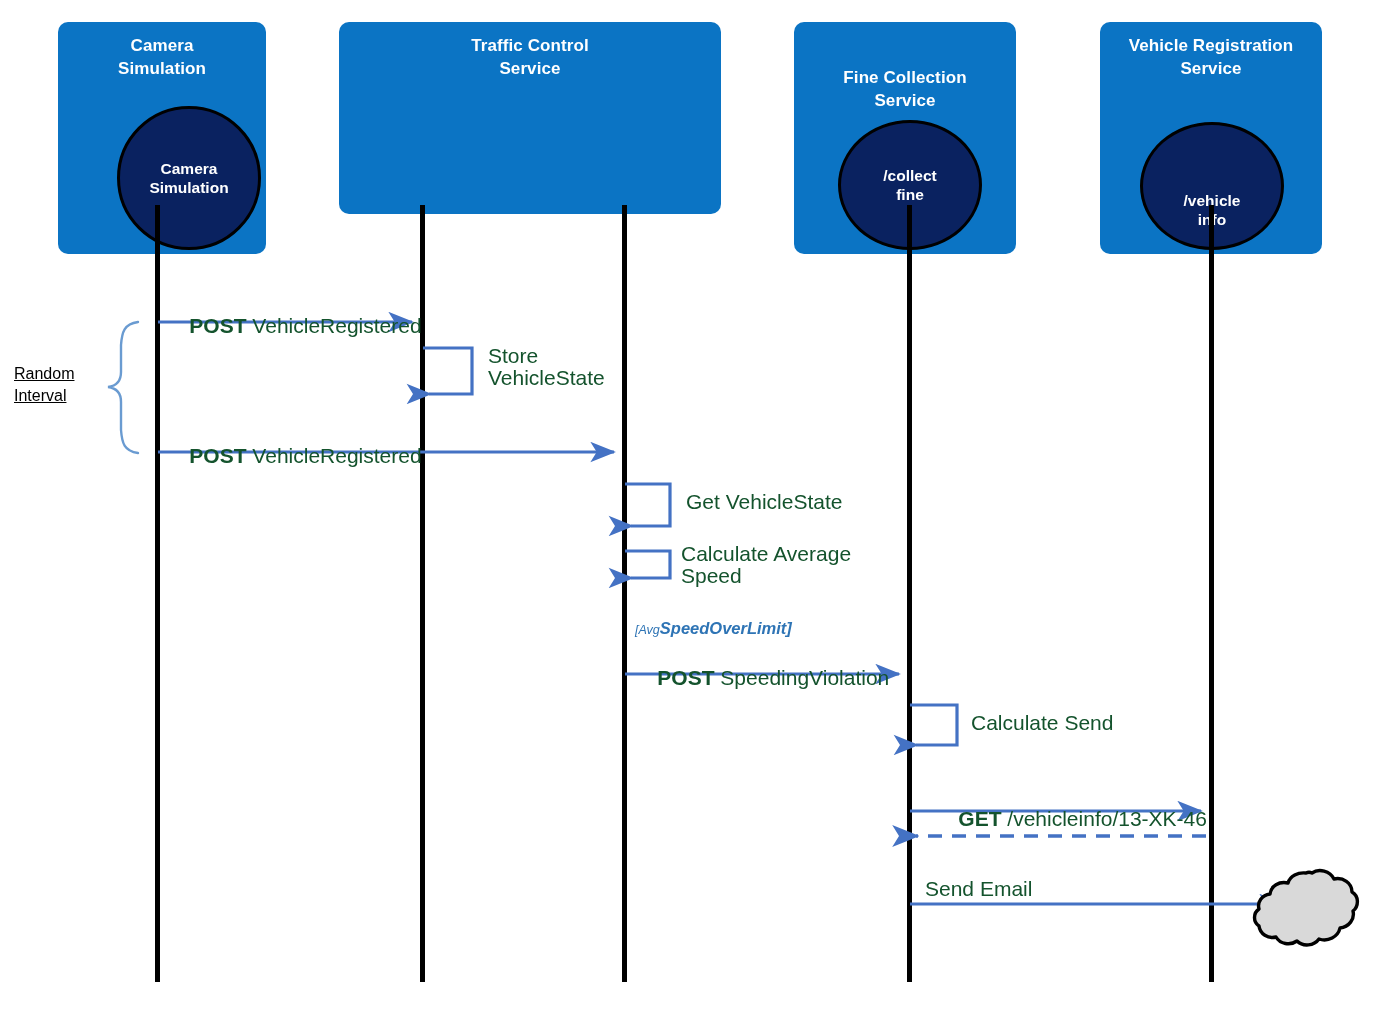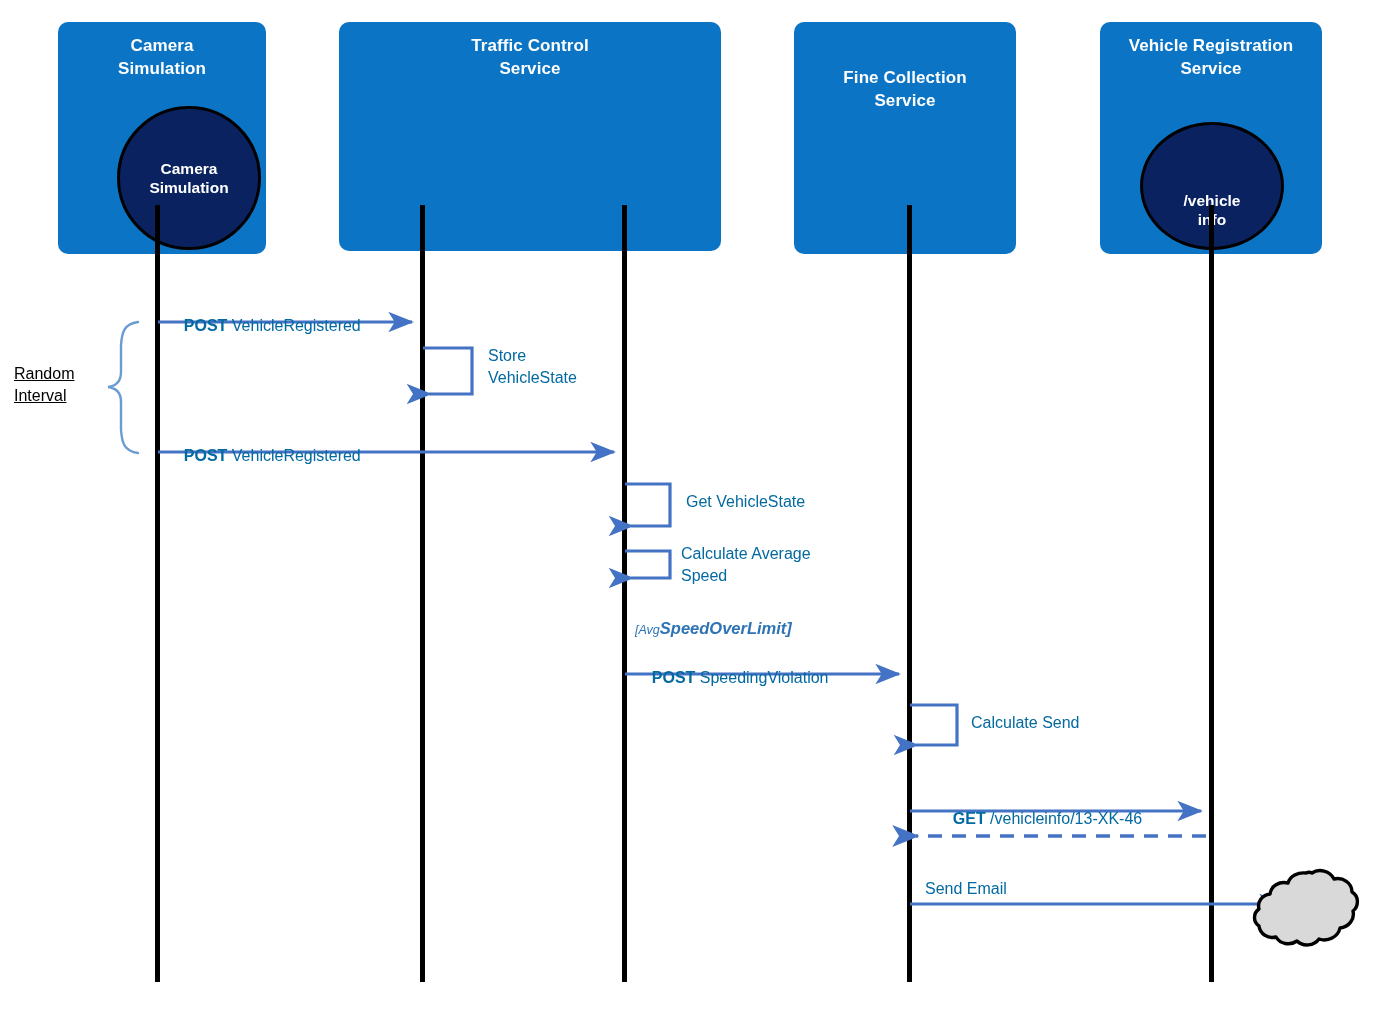--- a/index.html
+++ b/index.html
@@ -56,23 +56,23 @@
   
   .lifeline {
     position: absolute;
     width: 5px;
     background: #000000;
   }
 
   
   .msg-label {
     position: absolute;
-    font-size: 16px;
+    font-size: 21px;
     line-height: 22px;
-    color: #0369a1;
+    color: #14532d;
     white-space: pre-wrap;
   }
   .msg-label b { font-weight: bold; }
 
   .guard {
     position: absolute;
     font-size: 16.5px;
     line-height: 20px;
     color: #2e74b5;
     font-style: italic;
@@ -104,28 +104,32 @@
 
   <div class="svc-box" style="left:58px; top:22px; width:208px; height:232px;">
     <div class="svc-title" style="white-space: pre-line;">Camera
 Simulation</div>
     <div class="port" style="left:59px; top:84px; width:144px; height:144px;">
       <span style="white-space: pre-line;">Camera
 Simulation</span>
     </div>
   </div>
 
-  <div class="svc-box" style="left:339px; top:22px; width:382px; height:229px;">
+  <div class="svc-box" style="left:339px; top:22px; width:382px; height:192px;">
     <div class="svc-title" style="white-space: pre-line;">Traffic Control
 Service</div>
   </div>
 
   <div class="svc-box" style="left:794px; top:22px; width:222px; height:232px;">
     <div class="svc-title" style="white-space: pre-line; margin-top: 32px;">Fine Collection
 Service</div>
+    <div class="port" style="left:44px; top:98px; width:144px; height:130px;">
+      <span style="white-space: pre-line;">/collect
+fine</span>
+    </div>
   </div>
 
   <div class="svc-box" style="left:1100px; top:22px; width:222px; height:232px;">
     <div class="svc-title" style="white-space: pre-line;">Vehicle Registration
 Service</div>
     <div class="port" style="left:40px; top:100px; width:144px; height:128px;">
       <span style="white-space: pre-line; margin-top: 48px;">/vehicle
 info</span>
     </div>
   </div>

